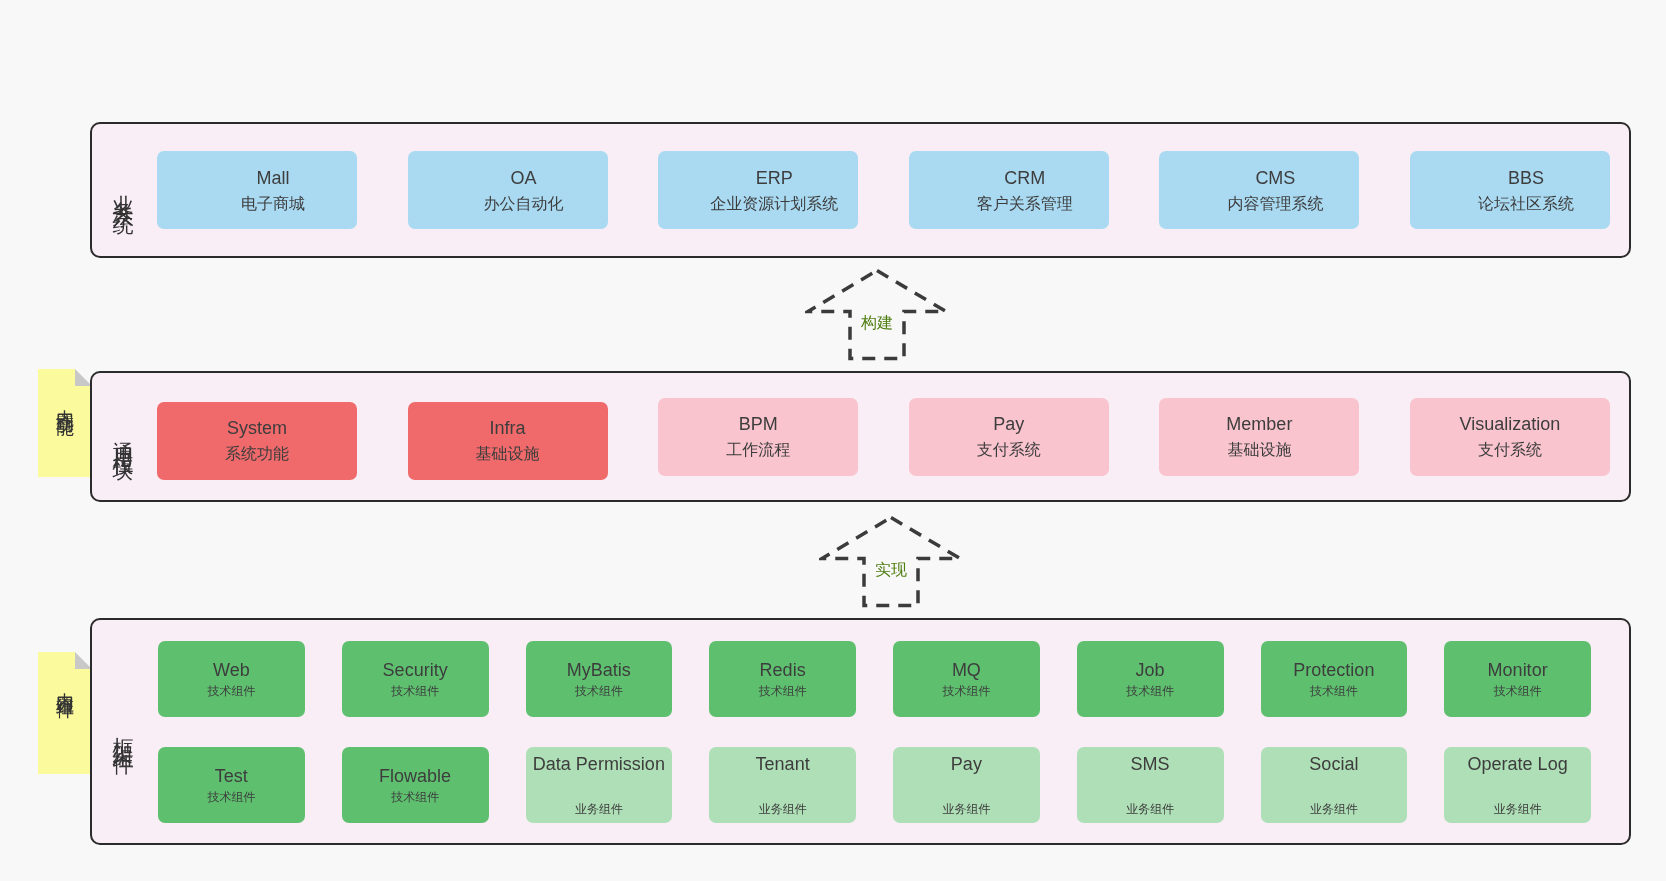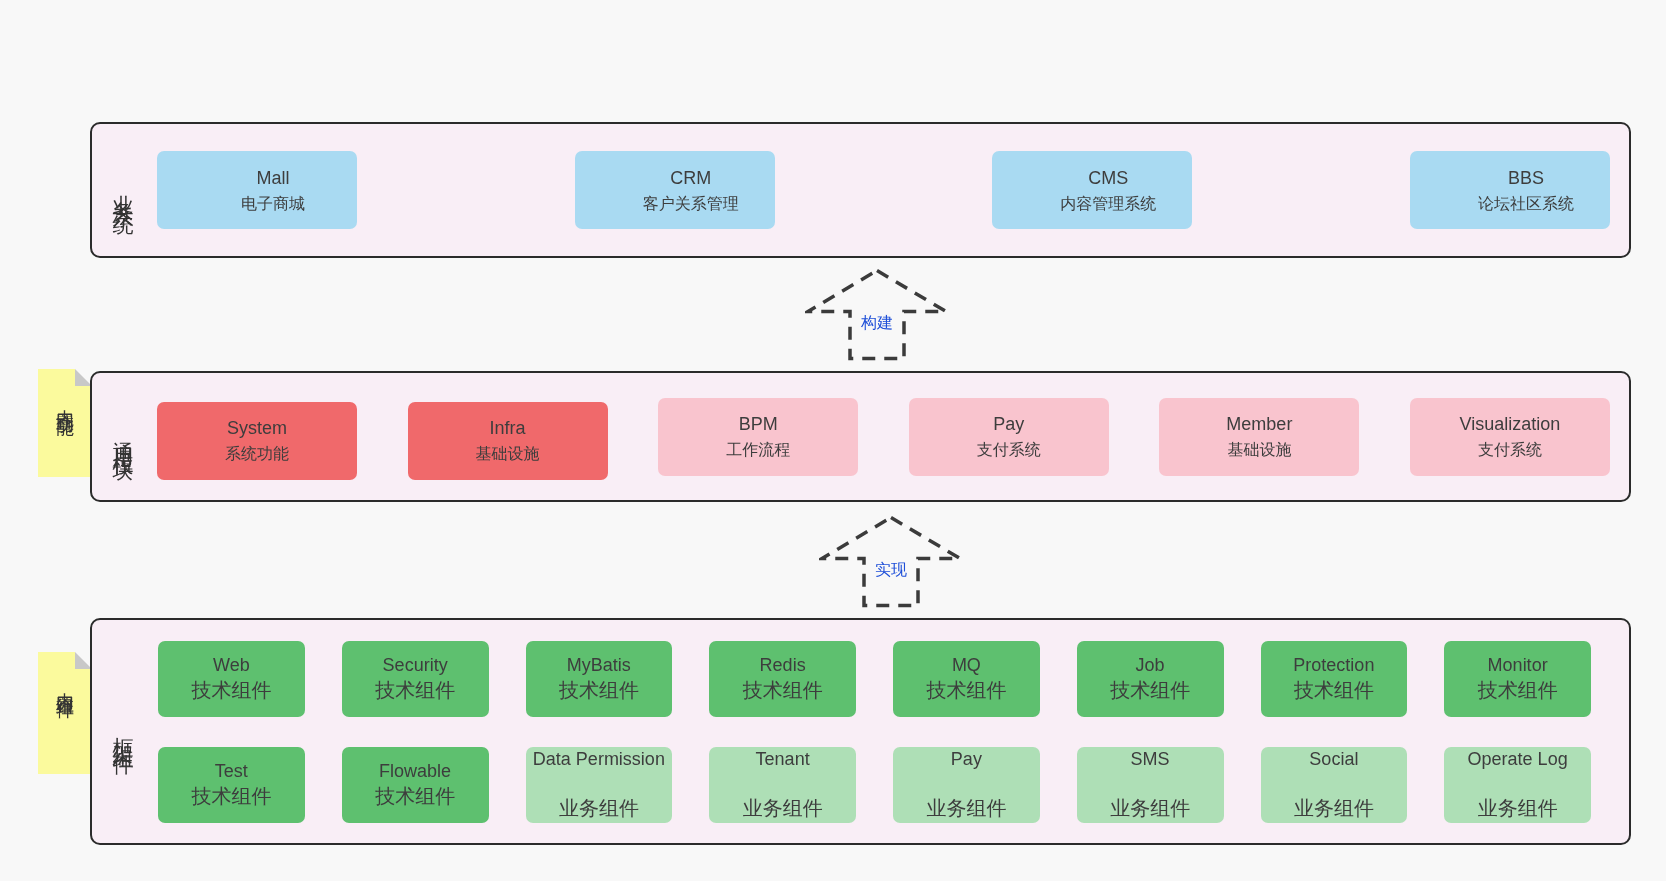--- a/index.html
+++ b/index.html
@@ -115,62 +115,70 @@
     flex: 1;
     display: grid;
     grid-template-columns: repeat(8, 1fr);
     column-gap: 37px;
     row-gap: 30px;
     margin: 0 38px 0 24px;
     align-self: center;
   }
   .grid .box { height: 76px; line-height: 1.35; padding: 2px 4px; }
   .grid .box-name { font-size: 18px; }
-  .grid .box-sub  { font-size: 20px; }
+  .grid .box-sub  { font-size: 12px; }
 
   
   .arrow {
     position: absolute;
     width: 144px;
     height: 95px;
     z-index: 2;
   }
   .arrow-1 { left: 805px; top: 267px; }
   .arrow-2 { left: 819px; top: 514px; }
   .arrow svg { display: block; width: 144px; height: 95px; }
   .arrow-label {
     position: absolute;
     top: 44px;
     left: 50%;
     transform: translateX(-50%);
     background: var(--page-bg);
     font-size: 16px;
     padding: 2px 4px;
     white-space: nowrap;
-    color: #1d4ed8;
+    color: #4d7c0f;
   }
 </style>
 </head>
 <body>
 
 <div class="note note-1">
   <span class="v-text">内置功能</span>
 </div>
 <div class="note note-2">
   <span class="v-text">内置组件</span>
 </div>
 
 <section class="panel panel-1">
   <div class="panel-label">业务系统</div>
   <div class="box-area">
     <div class="box box-wide blue">
       <span class="box-name">Mall</span>
       <span class="box-sub">电子商城</span>
     </div>
     <div class="box box-wide blue">
+      <span class="box-name">OA</span>
+      <span class="box-sub">办公自动化</span>
+    </div>
+    <div class="box box-wide blue">
+      <span class="box-name">ERP</span>
+      <span class="box-sub">企业资源计划系统</span>
+    </div>
+    <div class="box box-wide blue">
       <span class="box-name">CRM</span>
       <span class="box-sub">客户关系管理</span>
     </div>
     <div class="box box-wide blue">
       <span class="box-name">CMS</span>
       <span class="box-sub">内容管理系统</span>
     </div>
     <div class="box box-wide blue">
       <span class="box-name">BBS</span>
       <span class="box-sub">论坛社区系统</span>

